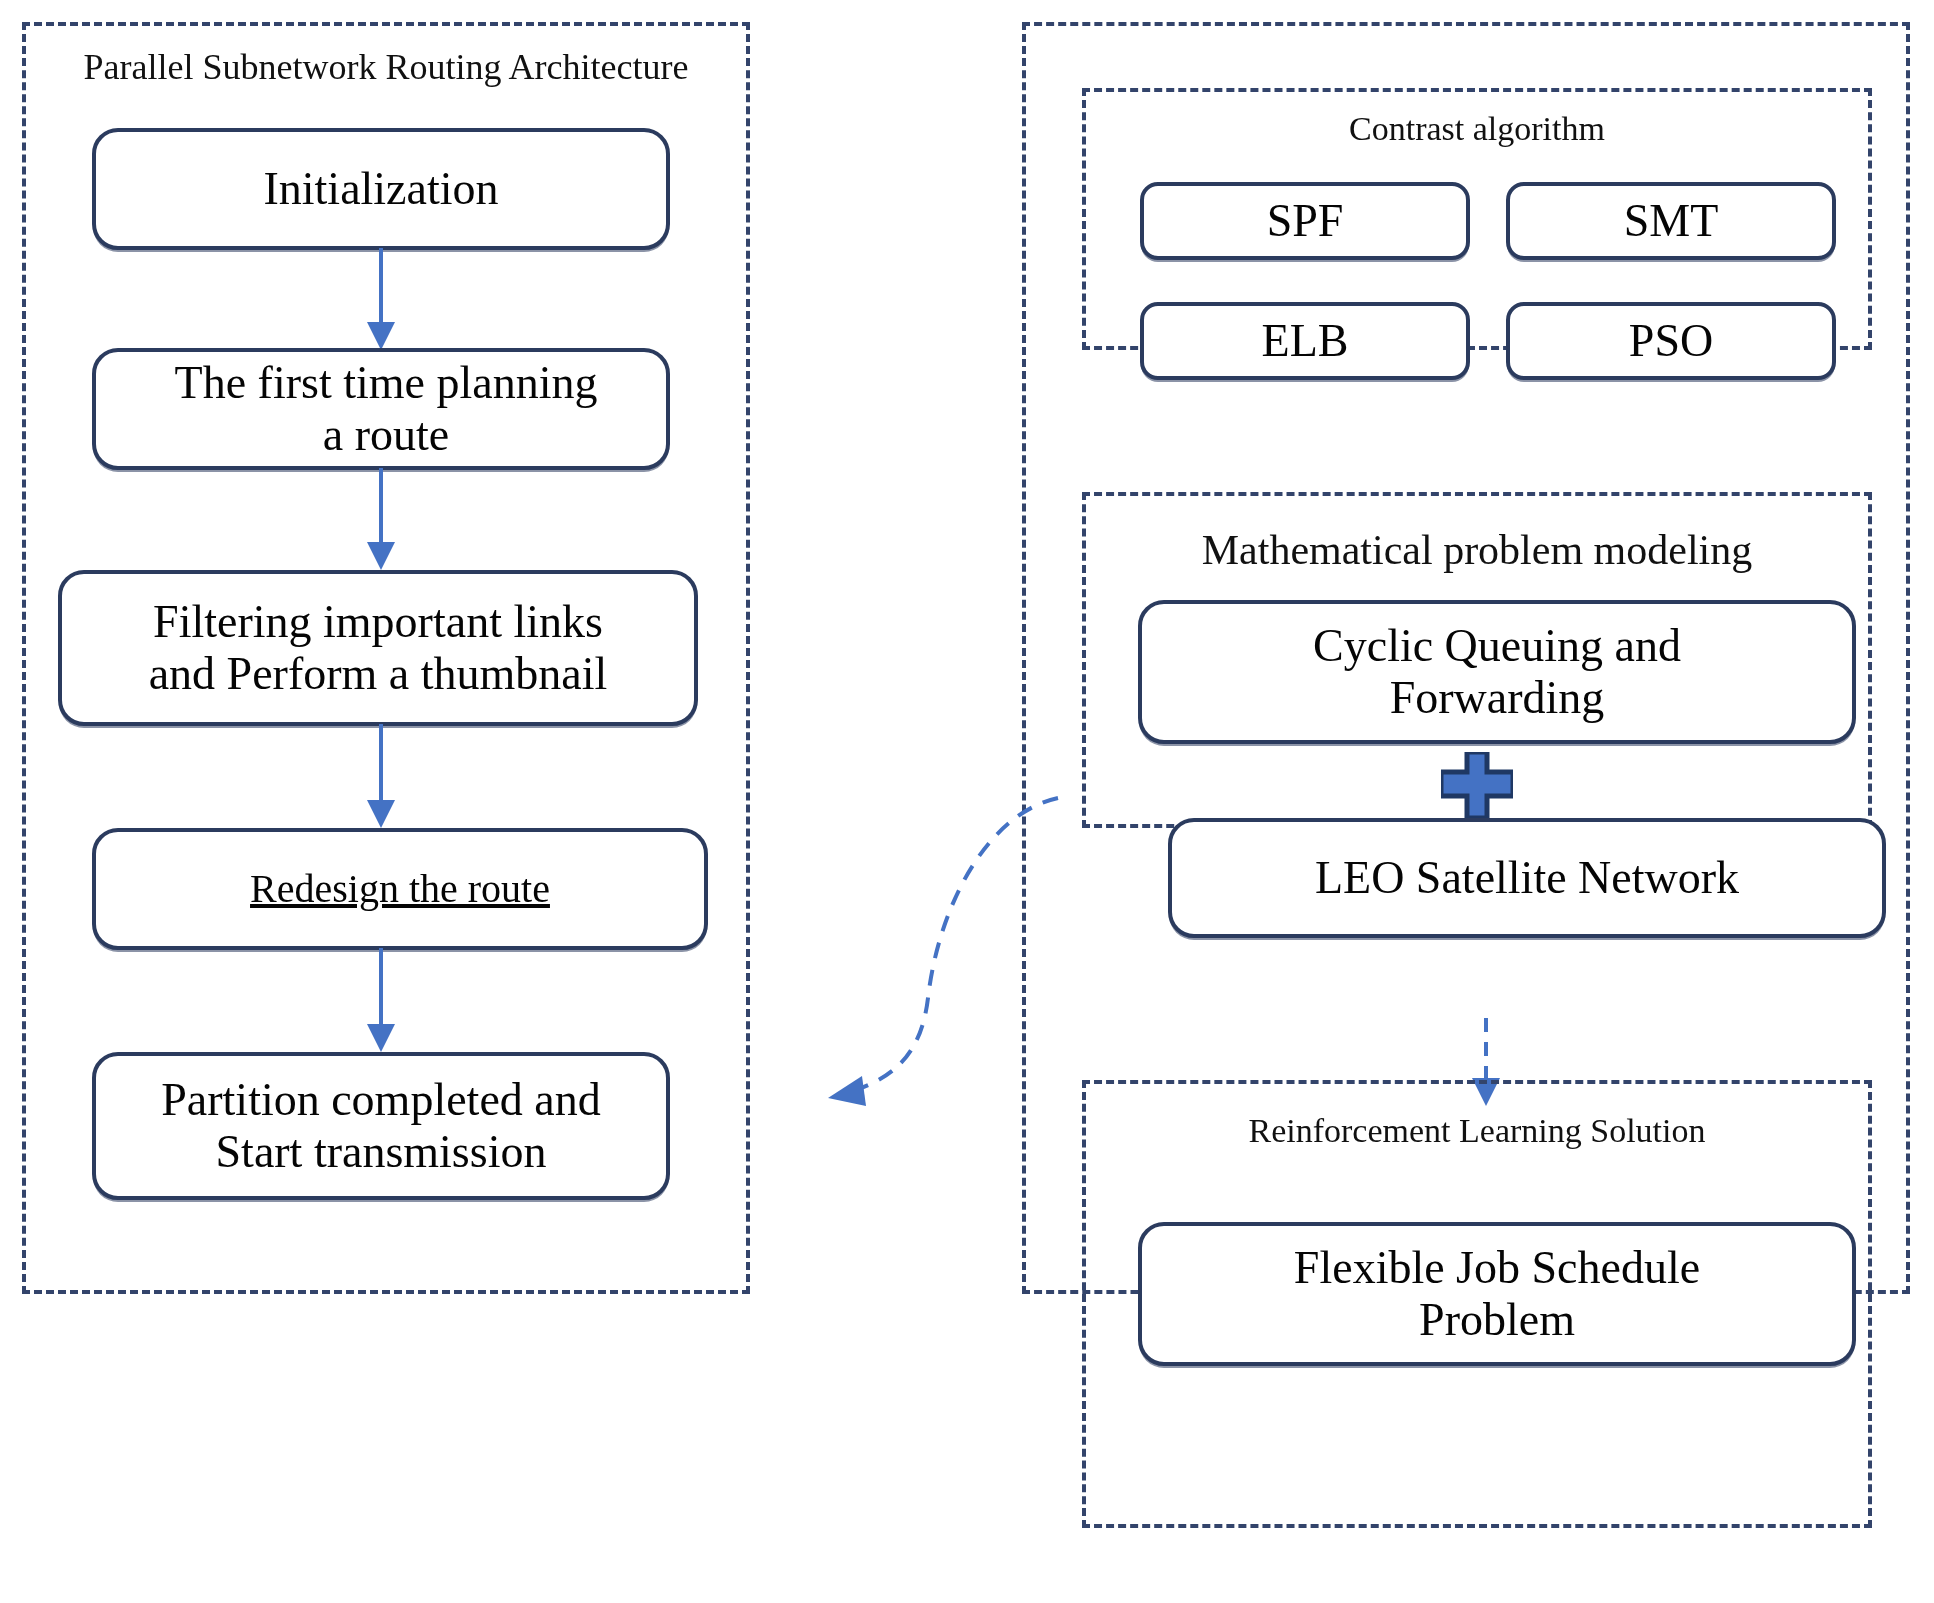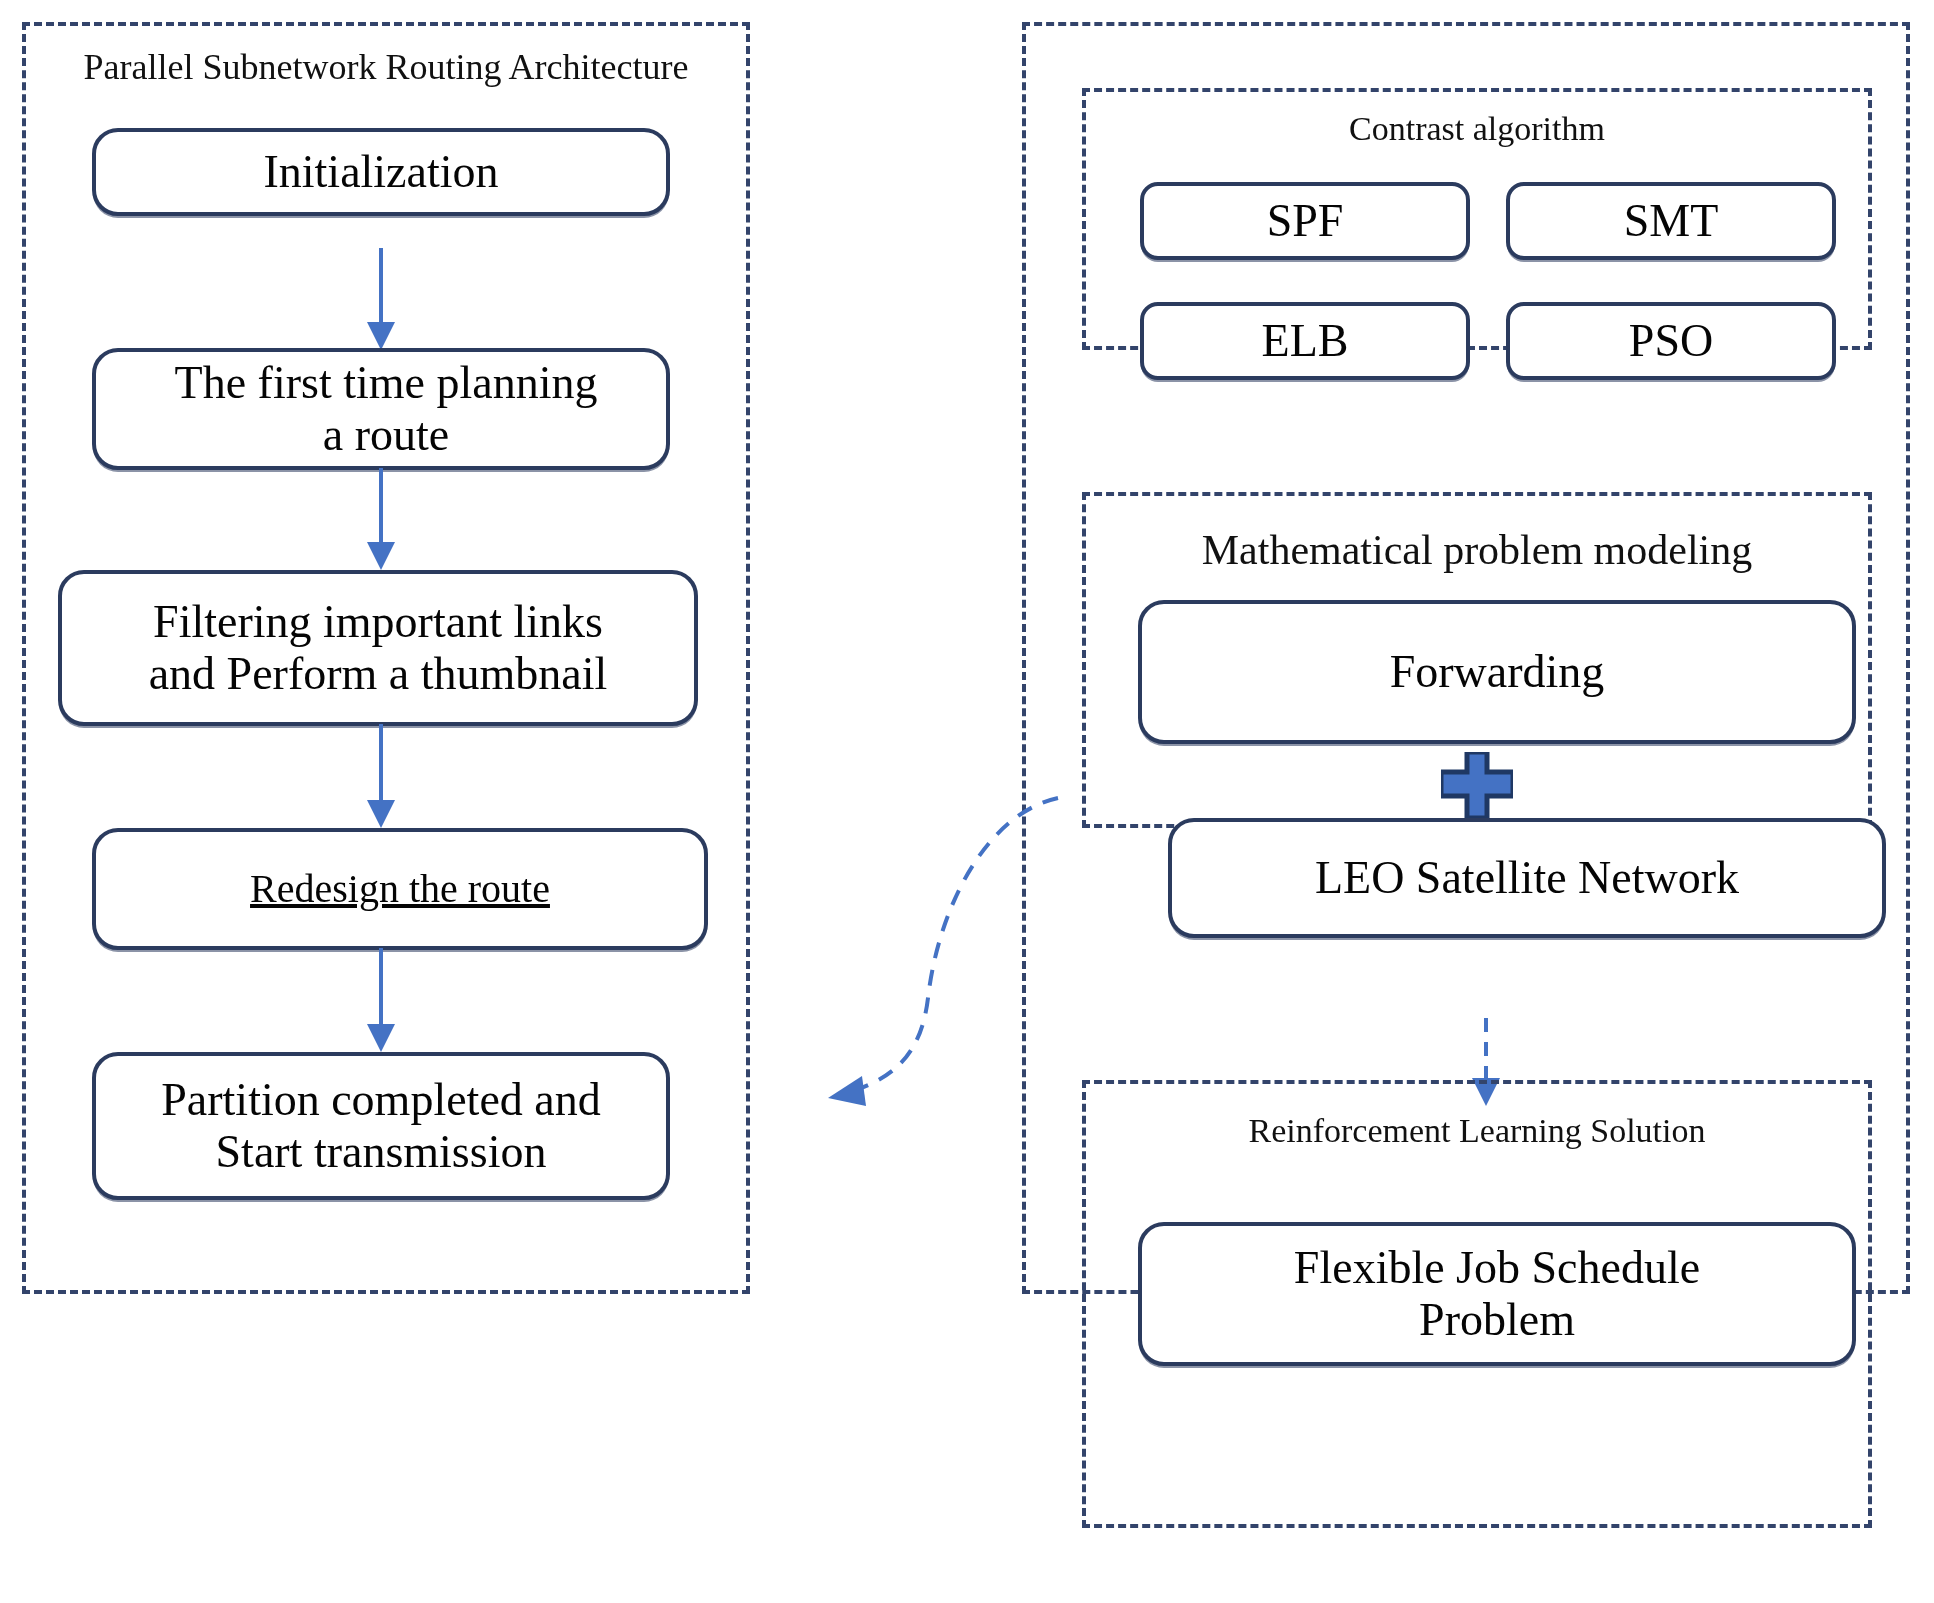--- a/index.html
+++ b/index.html
@@ -70,21 +70,21 @@
 </head>
 <body>
 
 <div id="canvas">
 
   <div class="dashed-panel" style="left:22px; top:22px; width:728px; height:1272px;">
   </div>
 
   <div class="panel-title" style="left:22px; top:46px; width:728px; font-size:36px;text-align:center;">Parallel Subnetwork Routing Architecture</div>
 
-  <div class="node" style="left:92px; top:128px; width:578px; height:88px; font-size:46px;">
+  <div class="node" style="left:92px; top:128px; width:578px; height:122px; font-size:46px;">
     <span>Initialization</span>
   </div>
 
   <svg class="conn" style="left:350px; top:248px; width:62px; height:110px;" viewBox="0 0 62 110">
     <line x1="31" y1="0" x2="31" y2="78" stroke="#4472c4" stroke-width="4"></line>
     <polygon points="31,102 17,74 45,74" fill="#4472c4"></polygon>
   </svg>
 
   <div class="node" style="left:92px; top:348px; width:578px; height:122px; font-size:46px; flex-direction:column;padding-left:20px;">
     <span>The first time planning</span>
@@ -138,20 +138,21 @@
   </div>
   <div class="node" style="left:1506px; top:302px; width:330px; height:78px; font-size:46px; border-radius:18px;">
     <span>PSO</span>
   </div>
 
   <div class="dashed-panel" style="left:1082px; top:492px; width:790px; height:336px;">
   </div>
   <div class="panel-title" style="left:1082px; top:526px; width:790px; font-size:42px;">Mathematical problem modeling</div>
 
   <div class="node" style="left:1138px; top:600px; width:718px; height:144px; font-size:46px; flex-direction:column;">
+    <span>Cyclic Queuing and</span>
     <span>Forwarding</span>
   </div>
 
   <svg class="plus-icon" style="left:1441px; top:752px;" viewBox="0 0 72 66">
     <polygon points="26,0 46,0 46,20 72,20 72,44 46,44 46,66 26,66 26,44 0,44 0,20 26,20" fill="#4472c4" stroke="#1f3864" stroke-width="5" stroke-linejoin="miter"></polygon>
   </svg>
 
   <div class="node" style="left:1168px; top:818px; width:718px; height:120px; font-size:46px;">
     <span>LEO Satellite Network</span>
   </div>

